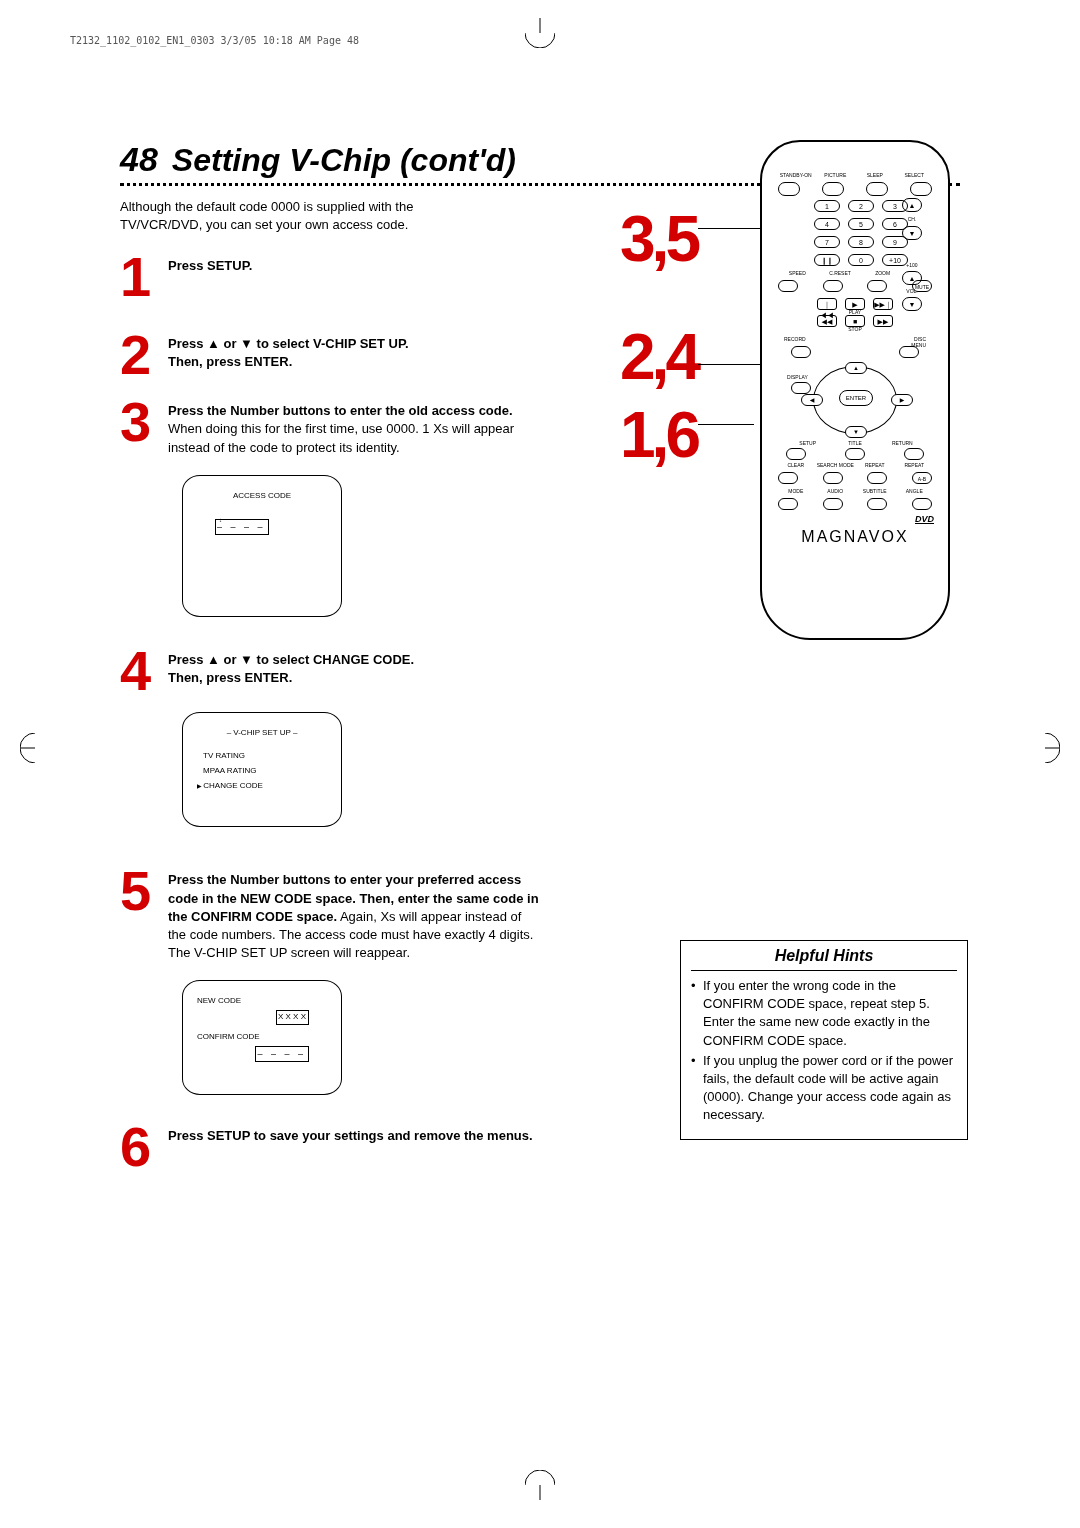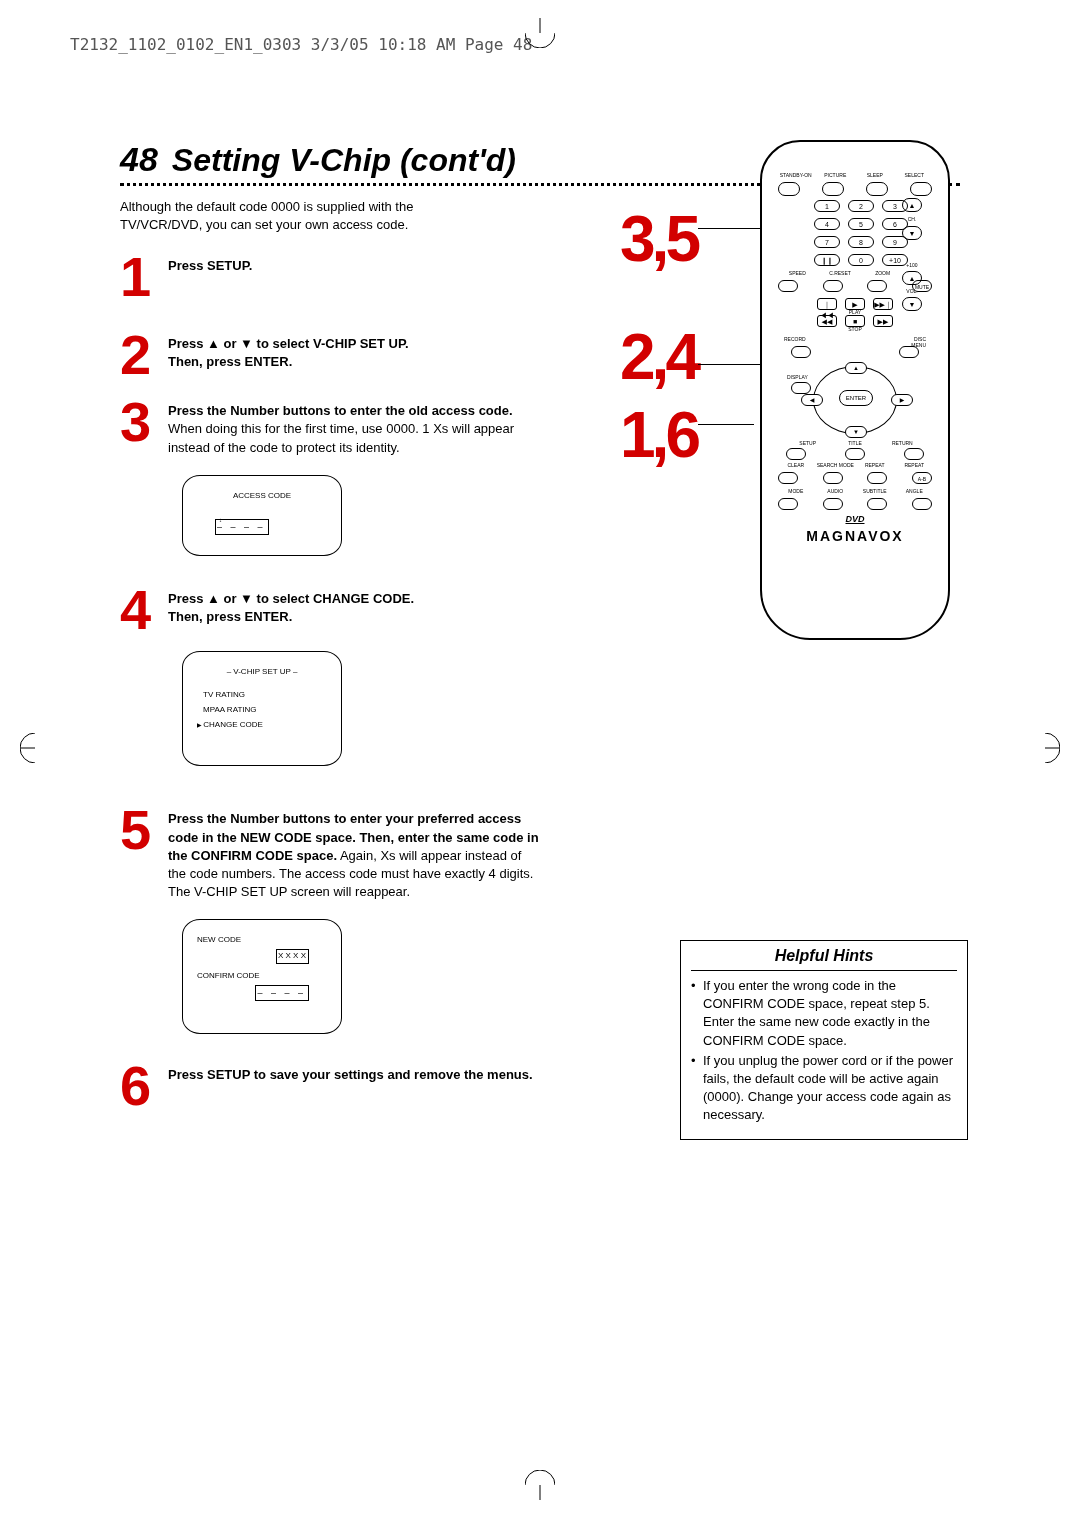--- a/index.html
+++ b/index.html
@@ -12,21 +12,21 @@
       background: #fff;
       width: 1080px;
       height: 1528px;
       position: relative;
       color: #000;
     }
     .page-header-strip {
       position: absolute;
       top: 35px;
       left: 70px;
-      font-size: 16px;
+      font-size: 10px;
       font-family: monospace;
       color: #555;
     }
     .crop-top-half {
       position: absolute;
       top: 18px;
       left: 50%;
       transform: translateX(-50%);
     }
     .crop-top-half svg, .crop-bottom-half svg, .crop-left-half svg, .crop-right-half svg {
@@ -105,21 +105,21 @@
       line-height: 1.4;
       padding-top: 4px;
     }
     .step-text .bold {
       font-weight: bold;
       text-align: right;
     }
     .tv-screen {
       margin: 10px 0 10px 62px;
       width: 160px;
-      height: 81px;
+      height: 142px;
       border: 1.5px solid #000;
       border-radius: 18px / 16px;
       padding: 14px 14px;
       font-size: 8px;
       line-height: 1.6;
     }
     .tv-screen .screen-title {
       text-align: center;
       font-size: 8px;
       margin-bottom: 10px;
@@ -286,30 +286,31 @@
     }
     .t-btn {
       width: 20px;
       height: 12px;
       border: 1px solid #000;
       border-radius: 3px;
       font-size: 7px;
       line-height: 11px;
     }
     .remote-brand {
-      font-size: 14px;
-      font-weight: bold;
+      font-size: 16px;
+      font-weight: normal;
       letter-spacing: 2px;
       margin-top: 4px;
     }
     .remote-dvd {
       font-size: 9px;
       font-style: italic;
       font-weight: bold;
       text-decoration: underline;
+      text-align: right;
     }
     .helpful-hints {
       position: absolute;
       top: 800px;
       right: -8px;
       width: 288px;
       border: 1.5px solid #000;
       padding: 0 10px 12px 10px;
     }
     .helpful-hints .hints-title {

